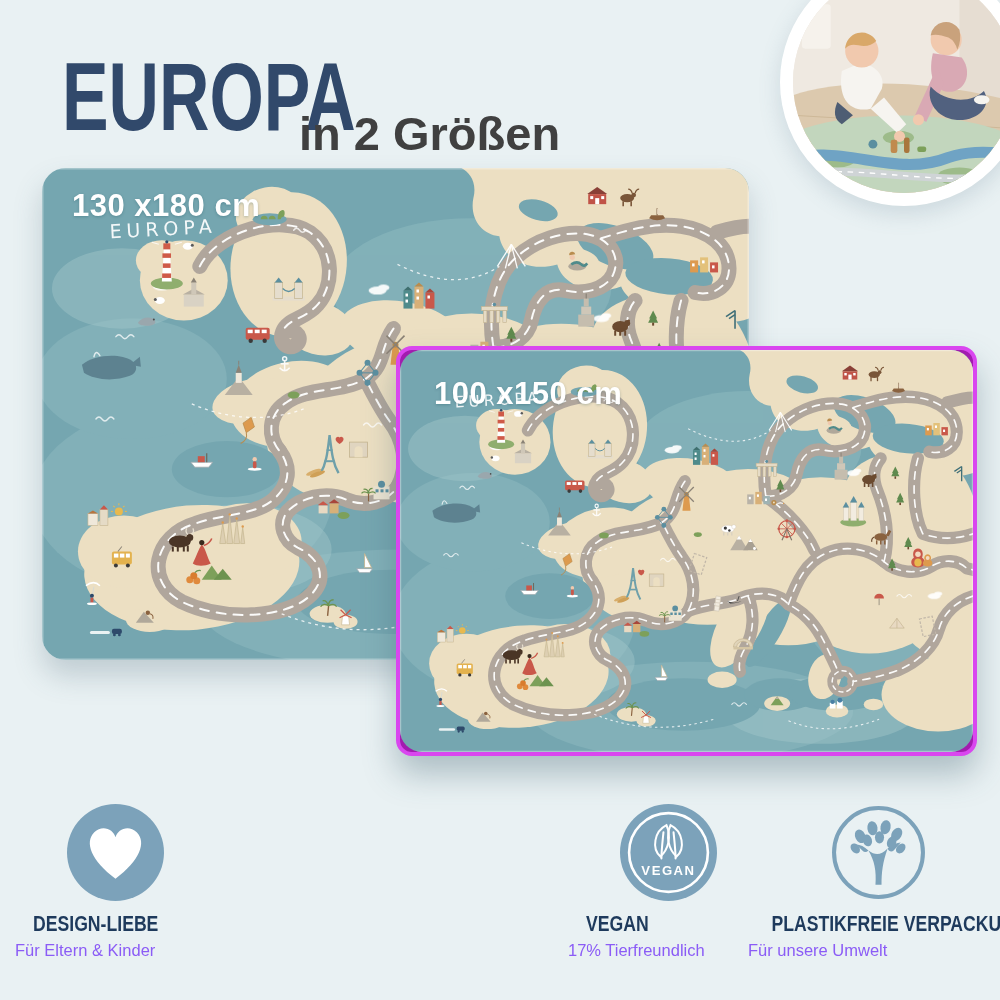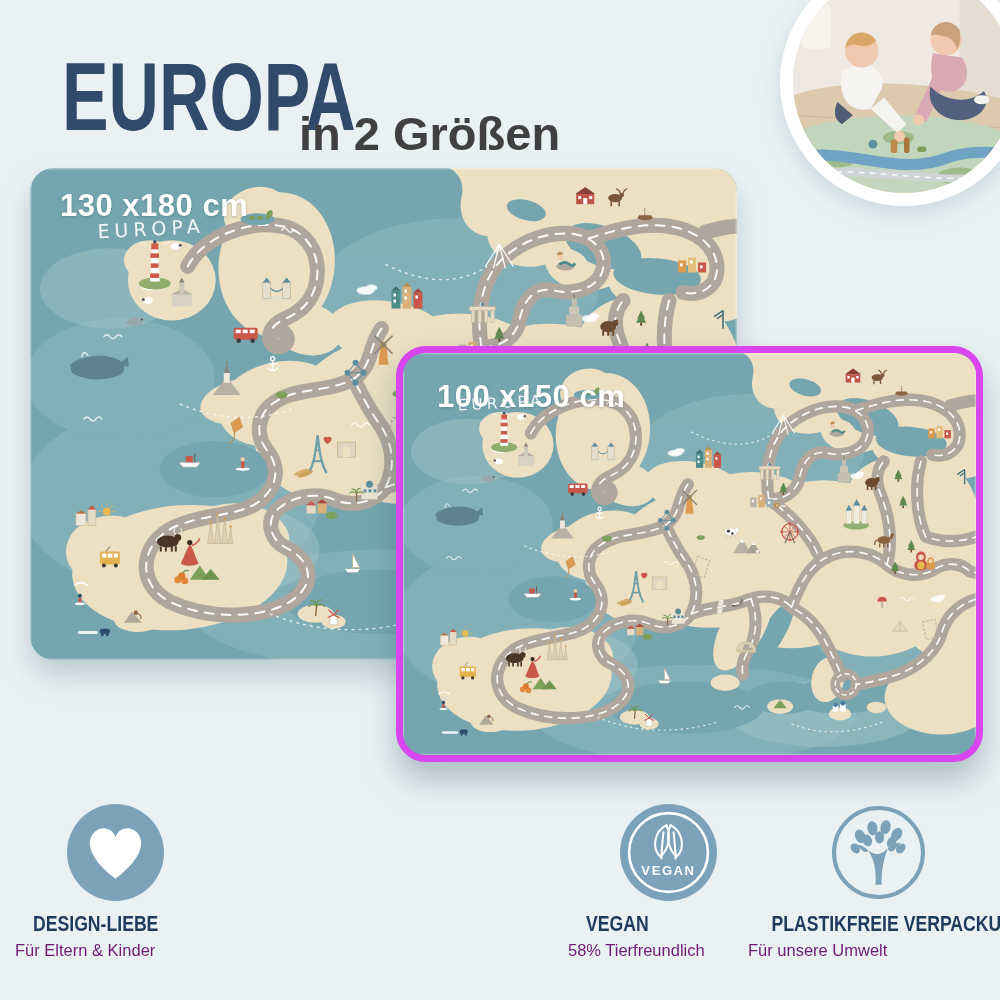--- a/index.html
+++ b/index.html
@@ -15,39 +15,39 @@
 
   
   .photo{position:absolute;left:780px;top:-42px;width:222px;height:222px;
          border:13px solid #fff;border-radius:50%;overflow:hidden;
          box-shadow:0 8px 22px rgba(90,120,140,.20);background:#efe9e1;}
   .photo svg{display:block;width:100%;height:100%;}
 
   
   .mat{position:absolute;overflow:hidden;}
   .mat svg{display:block;width:100%;height:100%;}
-  .mat-large{left:30px;top:168px;width:707px;height:492px;border-radius:24px;
+  .mat-large{left:42px;top:168px;width:707px;height:492px;border-radius:24px;
              box-shadow:0 16px 28px rgba(70,100,115,.25);}
   .mat-small-frame{position:absolute;left:396px;top:346px;width:573px;height:402px;
-                   border:7px solid #d946ef;border-radius:30px;
+                   border:4px solid #d946ef;border-radius:16px;
                    box-shadow:0 18px 32px rgba(60,95,110,.35);background:#a21caf;}
   .mat-small{left:0;top:0;width:573px;height:402px;border-radius:22px;}
   .size-label{position:absolute;left:30px;top:20px;font-size:31px;font-weight:700;
               color:#ffffff;letter-spacing:.5px;text-shadow:0 1px 3px rgba(0,60,70,.25);
               white-space:nowrap;}
   .mat-small .size-label{left:34px;top:26px;}
 
   
   .features{position:absolute;left:0;top:804px;width:1000px;height:190px;}
   .feature{position:absolute;text-align:left;}
   .fi{width:97px;height:97px;margin:0 auto;}
   .fi svg{display:block;width:97px;height:97px;}
   .ft{margin-top:11px;font-size:21.5px;font-weight:700;color:#1e3a5c;
       transform:scaleX(.82);white-space:nowrap;}
-  .fs{margin-top:4px;font-size:16.5px;color:#701a75;white-space:nowrap;}
+  .fs{margin-top:4px;font-size:16.5px;color:#8b5cf6;white-space:nowrap;}
   .hidden-defs{position:absolute;width:0;height:0;overflow:hidden;}
 </style>
 </head>
 <body>
 
 <svg class="hidden-defs" aria-hidden="true">
 <defs>
 <symbol id="matmap" viewBox="0 0 708 490">
   <style>
     .ld{fill:#ecdfc2}.se{fill:#75a6b0}
@@ -778,21 +778,21 @@
         <g stroke="#fff" stroke-width="2" fill="none" stroke-linecap="round">
           <path d="M40,52 C31,44 34,27 46,21 C51,32 48,45 40,52 Z"></path>
           <path d="M43,28 C42,38 41,46 41,54"></path>
           <path d="M56,52 C65,44 62,27 50,21 C45,32 48,45 56,52 Z"></path>
           <path d="M53,28 C54,38 55,46 55,54"></path>
         </g>
         <text x="48" y="70" text-anchor="middle" style="font-family:'Liberation Sans',sans-serif;font-size:13px;font-weight:bold;letter-spacing:1.5px;fill:#fff">VEGAN</text>
       </svg>
     </div>
     <div class="ft">VEGAN</div>
-    <div class="fs">58% Tierfreundlich</div>
+    <div class="fs">17% Tierfreundlich</div>
   </div>
 
   <div class="feature" style="left:748px;width:260px">
     <div class="fi">
       <svg viewBox="0 0 96 96">
         <circle cx="48" cy="48" r="44" fill="none" stroke="#7ca2ba" stroke-width="4"></circle>
         <g fill="#7ca2ba">
           <path d="M45,80 C46,66 44,56 38,46 C45,51 50,51 57,44 C52,58 51,68 51,80 Z"></path>
           <path d="M38,46 C34,42 30,40 26,40 L32,46 C34,48 36,48 38,46 Z"></path>
           <path d="M57,44 C62,40 66,38 70,38 L63,46 C61,48 58,47 57,44 Z"></path>

